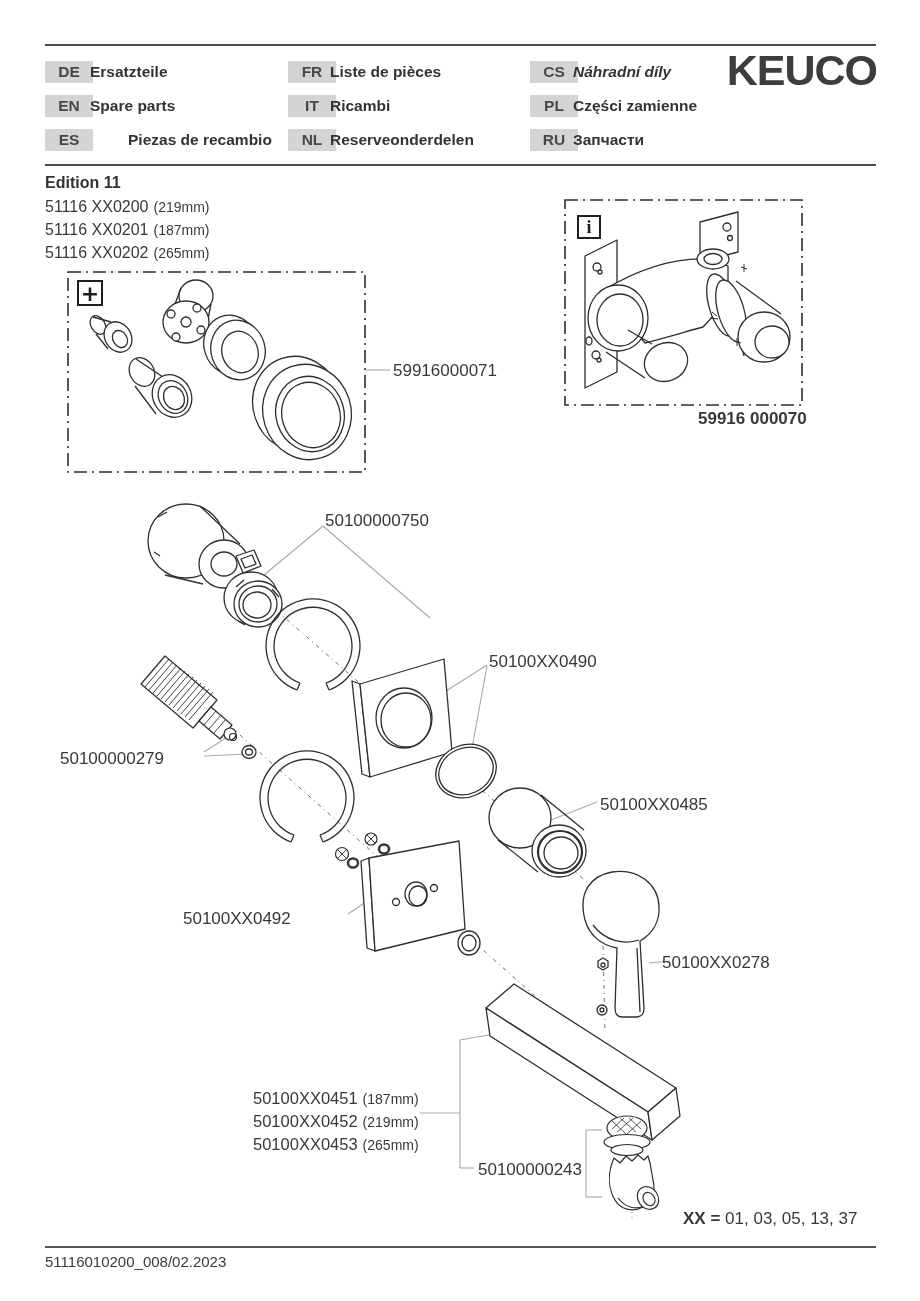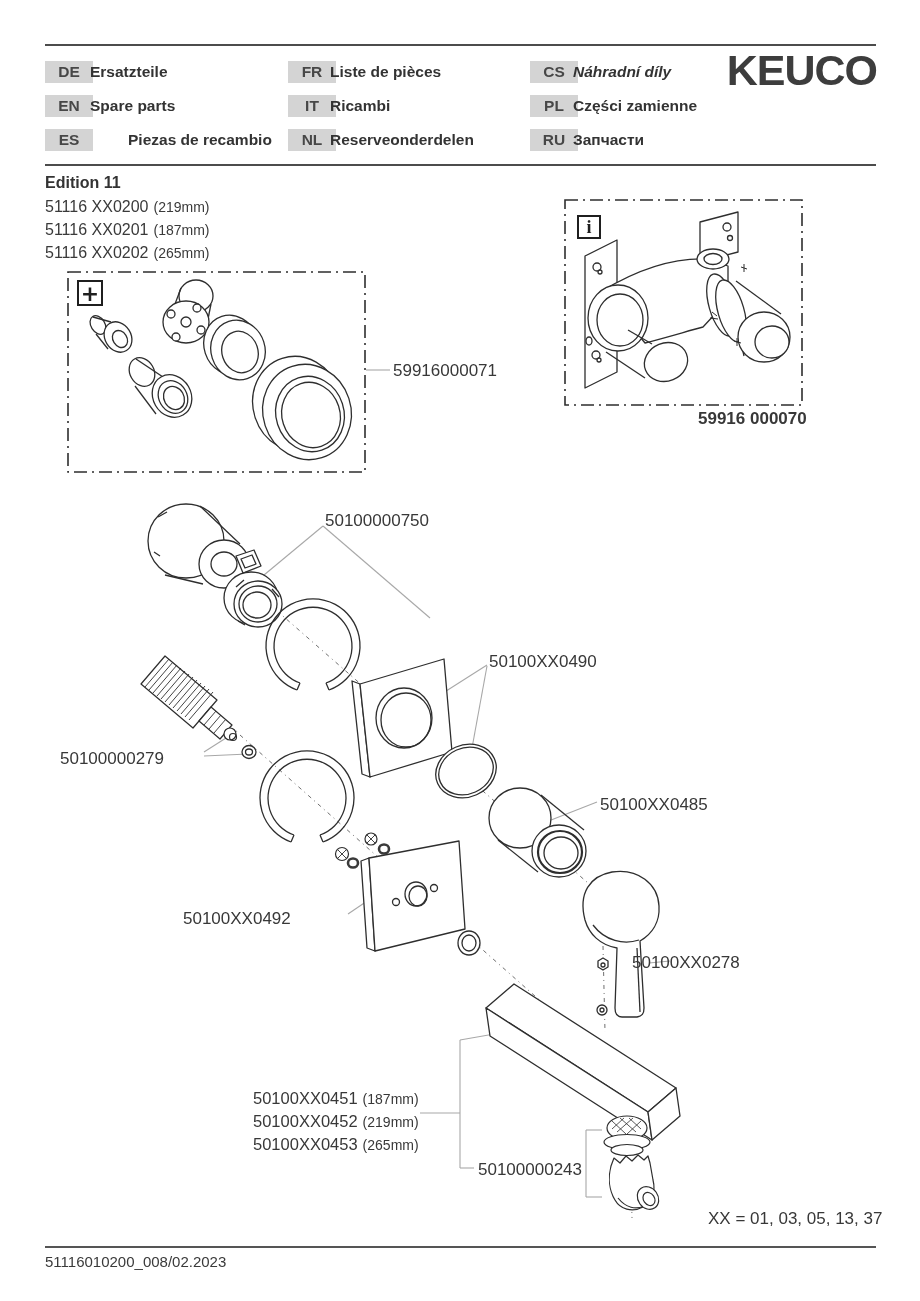--- a/index.html
+++ b/index.html
@@ -17,21 +17,21 @@
   .variant-line{position:absolute;left:45px;font-size:16px;color:#3a3a3a;white-space:nowrap;}
   .size-note{font-size:14px;padding-left:5px;}
   
   .plabel{position:absolute;font-size:17px;color:#383838;white-space:nowrap;}
   .plabel.bold{font-weight:bold;}
   .mini-icon{position:absolute;box-sizing:border-box;border:2.5px solid #1f1f1f;background:#fff;
              display:flex;align-items:center;justify-content:center;font-weight:bold;color:#1f1f1f;}
   .icon-plus{left:77px;top:280px;width:26px;height:26px;font-size:22px;font-family:"DejaVu Sans",sans-serif;}
   .icon-info{left:577px;top:215px;width:24px;height:24px;font-size:18px;font-family:"Liberation Serif",serif;}
   .xx-line{position:absolute;left:683px;top:1209px;font-size:17px;color:#383838;white-space:nowrap;}
-  .xx-line .xx{font-weight:normal;margin-left:25px;}
+  .xx-line .xx{font-weight:bold;}
   .footer-text{position:absolute;left:45px;top:1253px;font-size:15px;color:#3a3a3a;white-space:nowrap;}
   svg.diagram{position:absolute;left:0;top:0;}
 </style>
 </head>
 <body>
 
 <div class="page">
 
   <svg class="diagram" width="920" height="1301" viewBox="0 0 920 1301" xmlns="http://www.w3.org/2000/svg">
 
@@ -282,21 +282,21 @@
   <div class="mini-icon icon-info">i</div>
 
   <div class="plabel" style="left:393px;top:361px;">59916000071</div>
   <div class="plabel bold" style="left:698px;top:409px;">59916 000070</div>
 
   <div class="plabel" style="left:325px;top:511px;">50100000750</div>
   <div class="plabel" style="left:489px;top:652px;">50100XX0490</div>
   <div class="plabel" style="left:60px;top:749px;">50100000279</div>
   <div class="plabel" style="left:600px;top:795px;">50100XX0485</div>
   <div class="plabel" style="left:183px;top:909px;">50100XX0492</div>
-  <div class="plabel" style="left:632px;top:953px;">50100XX0278</div>
+  <div class="plabel" style="left:662px;top:953px;">50100XX0278</div>
 
   <div class="plabel" style="left:253px;top:1087px;line-height:22px;font-size:16.5px;">
     <div><span>50100XX0451</span><span class="size-note">(187mm)</span></div>
     <div><span>50100XX0452</span><span class="size-note">(219mm)</span></div>
     <div><span>50100XX0453</span><span class="size-note">(265mm)</span></div>
   </div>
 
   <div class="plabel" style="left:478px;top:1160px;">50100000243</div>
 
   <div class="xx-line">

